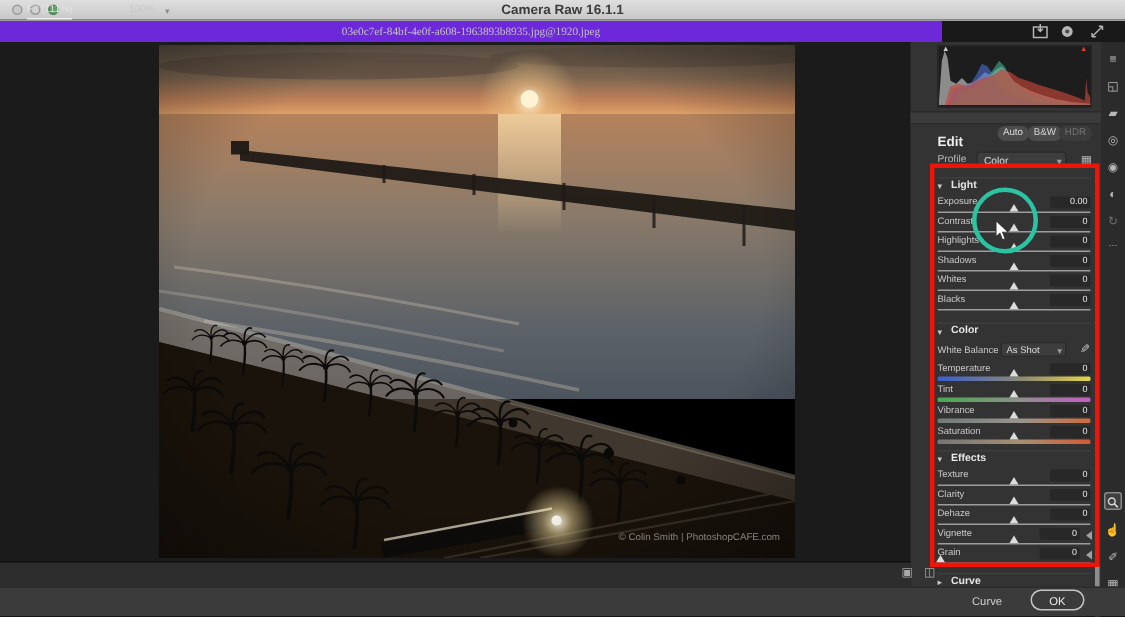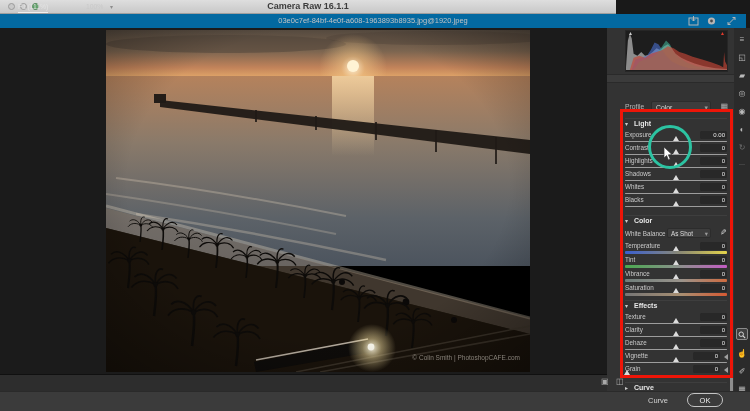--- a/index.html
+++ b/index.html
@@ -1,30 +1,30 @@
 <!DOCTYPE html>
 <html><head>
 <meta charset="utf-8">
 <style>
   html,body{margin:0;padding:0;background:#000;}
   #app{position:relative;width:750px;height:411px;overflow:hidden;
        font-family:"Liberation Sans",sans-serif;background:#191919;
        -webkit-font-smoothing:antialiased;}
   
-  #titlebar{position:absolute;left:0;top:0;width:616px;height:13px;
+  #titlebar{position:absolute;left:0;top:0;width:750px;height:13px;
     background:linear-gradient(#dedede,#c8c8c8);border-bottom:1px solid #9e9e9e;}
   #titlebar .title{position:absolute;left:0;right:0;top:1px;text-align:center;
     font-size:9px;font-weight:700;color:#3c3c3c;}
   .tl{position:absolute;top:3px;width:7px;height:7px;border-radius:50%;}
   #tl-close{left:8px;background:#c9c9c9;border:1px solid #9a9a9a;box-sizing:border-box;}
   #tl-min{left:20px;background:#c9c9c9;border:1px solid #9a9a9a;box-sizing:border-box;}
   #tl-zoom{left:32px;background:#5fa269;border:1px solid #4b8353;box-sizing:border-box;}
   
-  #filebar{position:absolute;left:0;top:14px;width:746px;height:14px;background:#0369a1;
-    border-bottom:1px solid #151515;}
+  #filebar{position:absolute;left:0;top:14px;width:628px;height:14px;background:#6d28d9;
+    border-bottom:1px solid #151515;font-family:Liberation Serif, serif;}
   #filebar .fname{position:absolute;left:0;right:0;top:2px;text-align:center;
     font-size:7.5px;color:#c3c3c3;}
   .fb-icon{position:absolute;top:2px;width:11px;height:10px;}
   
   #viewport{position:absolute;left:0;top:28px;width:607px;height:346px;background:#1b1b1b;}
   #photo{position:absolute;left:106px;top:2px;width:424px;height:342px;background:#000;}
   
   #rightpanel{position:absolute;left:607px;top:28px;width:127px;height:383px;background:#333333;}
   #histogram{position:absolute;left:18px;top:2px;width:103px;height:42px;background:#1d1d1d;
     border:1px solid #262626;box-sizing:border-box;}
@@ -249,20 +249,26 @@
       <span class="clip" id="clip-high">▲</span>
       <svg width="101" height="40" viewBox="0 0 106 42" preserveAspectRatio="none">
         <path d="M0,41 L0,38 L2,10 L4,3 L6,8 L8,24 L12,26 L16,22 L20,26 L24,25 L28,22 L32,18 L36,20 L40,16 L44,14 L48,18 L52,24 L58,28 L64,31 L72,34 L82,37 L94,39 L106,40 L106,41 Z" fill="#a0a0a0" opacity="0.85"></path>
         <path d="M6,41 L10,30 L16,28 L22,26 L26,20 L30,12 L34,14 L38,20 L42,26 L48,32 L56,36 L66,39 L78,40 L106,41 Z" fill="#4a6fd0" opacity="0.6"></path>
         <path d="M8,41 L14,32 L20,30 L26,28 L32,24 L38,16 L42,10 L46,14 L50,22 L56,28 L64,33 L74,37 L86,39 L96,40 L106,41 Z" fill="#3fae92" opacity="0.6"></path>
         <path d="M4,41 L8,28 L14,26 L20,28 L26,24 L32,22 L38,20 L44,16 L50,18 L56,22 L62,24 L70,27 L80,30 L90,33 L98,36 L102,38 L103,22 L104,32 L106,36 L106,41 Z" fill="#c44536" opacity="0.65"></path>
       </svg>
     </div>
     <div id="metastrip"></div>
 
+    <div id="editrow">
+      <span class="edit-title">Edit</span>
+      <span class="pillbtn" id="btn-auto">Auto</span>
+      <span class="pillbtn" id="btn-bw">B&amp;W</span>
+      <span class="pillbtn" id="btn-hdr">HDR</span>
+    </div>
 
     <div id="profilerow">
       <span class="pf-label">Profile</span>
       <span id="profile-dd">
         <span class="val">Color</span>
         <span class="dd">▾</span>
       </span>
       <span id="profile-grid">▦</span>
     </div>
 

